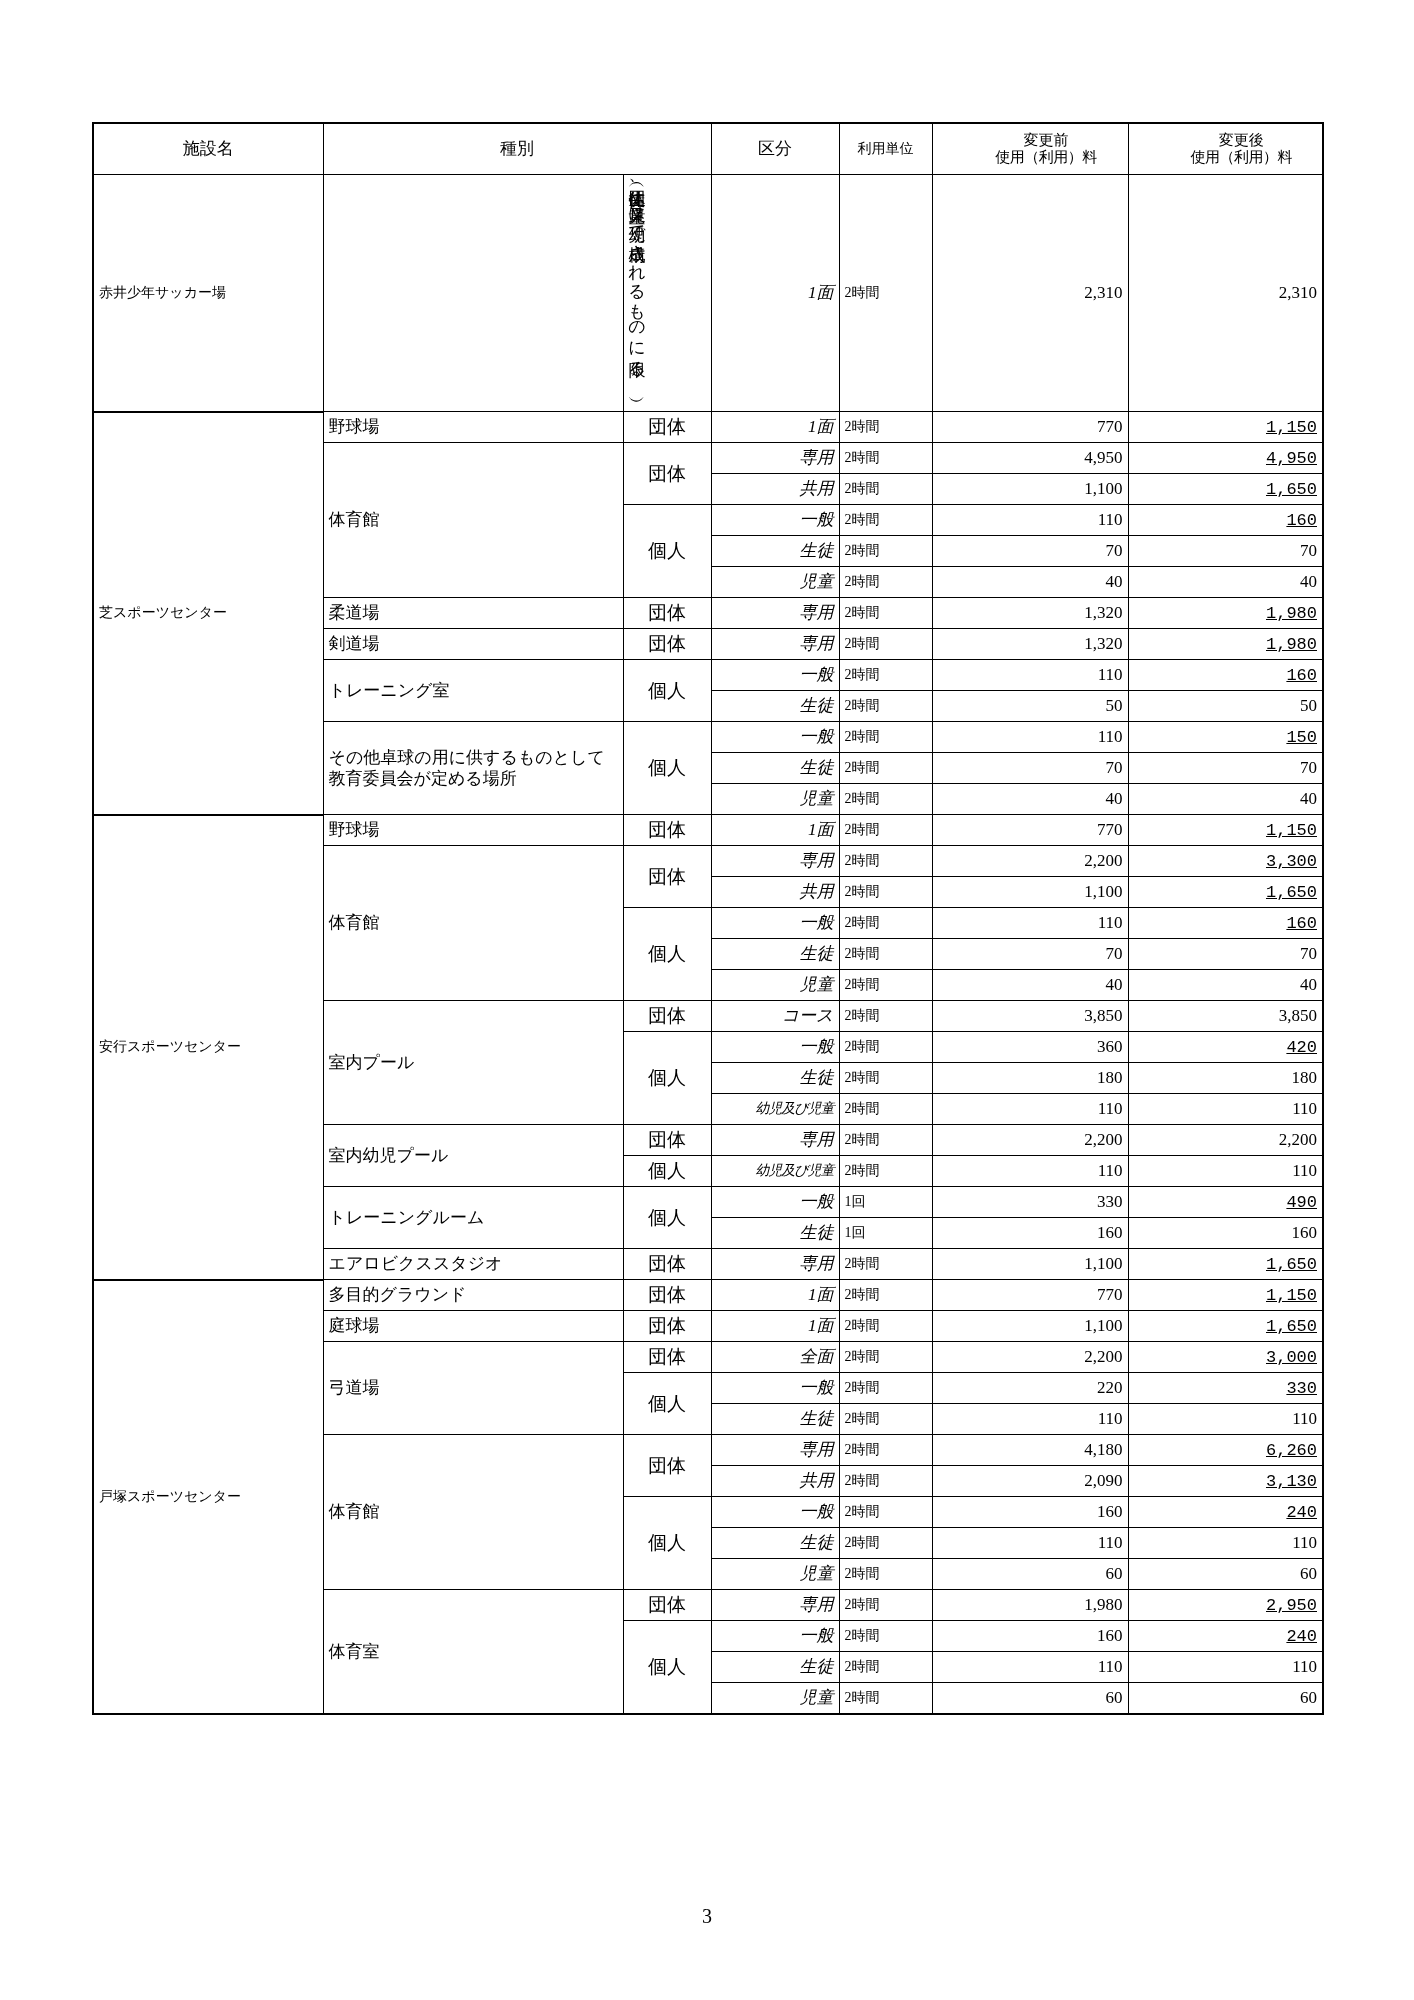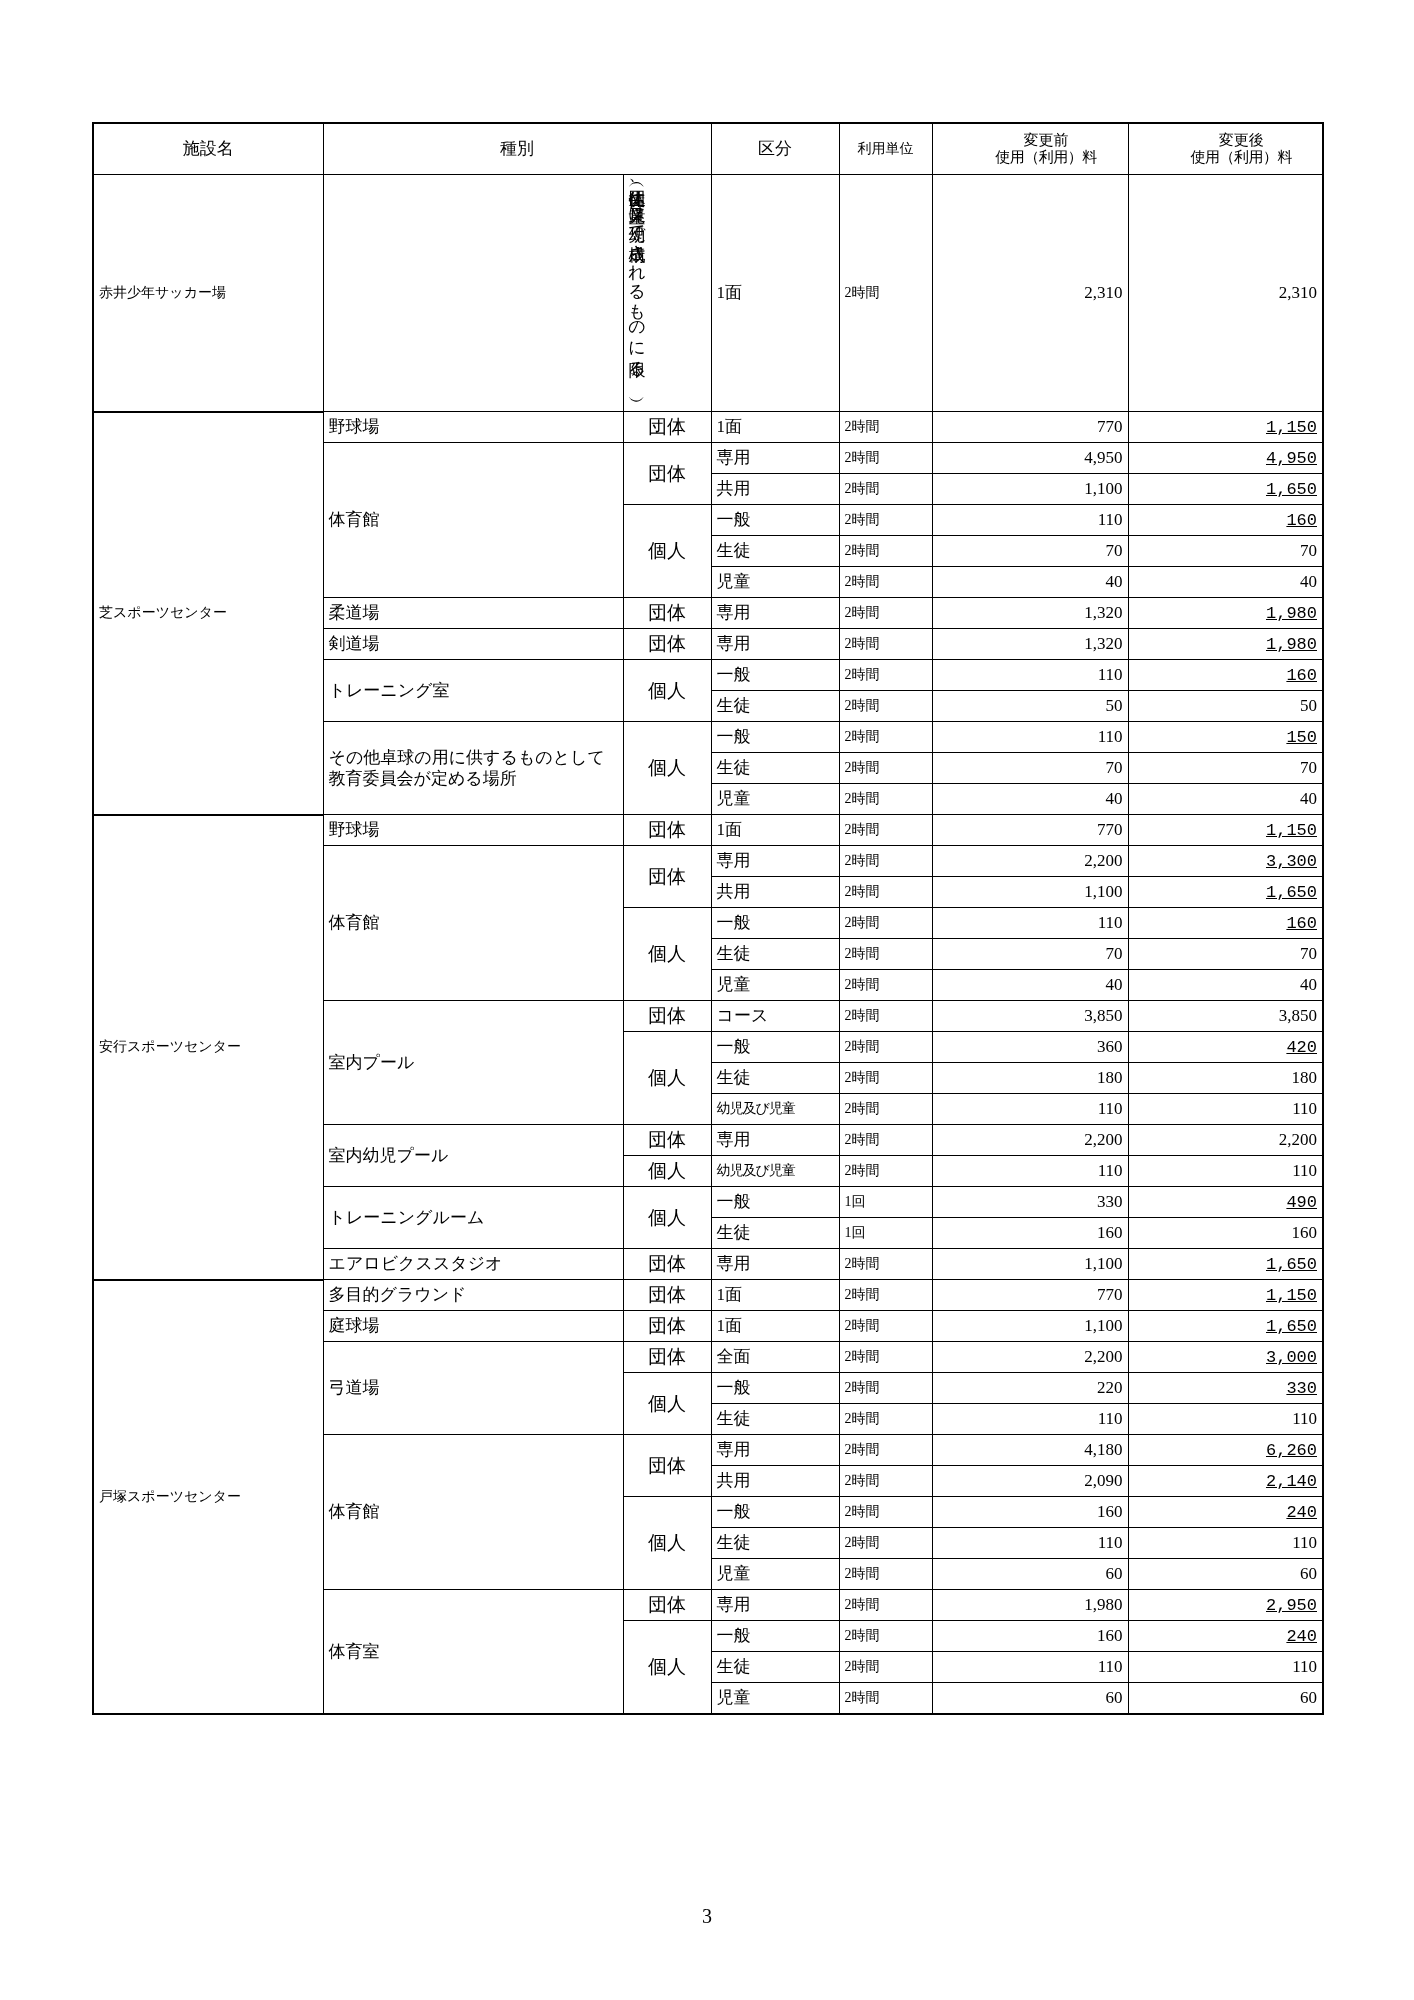--- a/index.html
+++ b/index.html
@@ -63,21 +63,21 @@
   .c-kind     { width: 300px; }
   .c-group    { width: 88px;  }
   .c-kubun    { width: 128px; }
   .c-unit     { width: 93px;  }
   .c-before   { width: 196px; }
   .c-after    { width: 195px; }
 
   td.facility { text-align: left; vertical-align: top; padding-top: 5px; font-size: 14px;}
   td.kind     { text-align: left; vertical-align: middle; font-size: 17px;}
   td.group    { text-align: center; font-size: 19px;}
-  td.kubun    { text-align: left; font-size: 17px;}
+  td.kubun    { text-align: right; font-size: 17px; font-style: italic;}
   td.kubun.small { font-size: 14px; letter-spacing: -1px;}
   td.unit     { text-align: left; font-size: 14px;}
   td.amount   { text-align: right; font-size: 17px; padding-right: 8px;}
   td.amount .u { text-decoration: underline; font-family: Liberation Mono, monospace; }
   .rowh { height: 31px; }
 
   
   td.vert {
     vertical-align: top;
     padding: 4px 2px 4px 2px;
@@ -389,21 +389,21 @@
             <td class="group" rowspan="2">団体</td>
             <td class="kubun">専用</td>
             <td class="unit">2時間</td>
             <td class="amount">4,180</td>
             <td class="amount"><span class="u">6,260</span></td>
           </tr>
           <tr class="rowh">
             <td class="kubun">共用</td>
             <td class="unit">2時間</td>
             <td class="amount">2,090</td>
-            <td class="amount"><span class="u">2,140</span></td>
+            <td class="amount"><span class="u">3,130</span></td>
           </tr>
           <tr class="rowh">
             <td class="group" rowspan="3">個人</td>
             <td class="kubun">一般</td>
             <td class="unit">2時間</td>
             <td class="amount">160</td>
             <td class="amount"><span class="u">240</span></td>
           </tr>
           <tr class="rowh">
             <td class="kubun">生徒</td>

